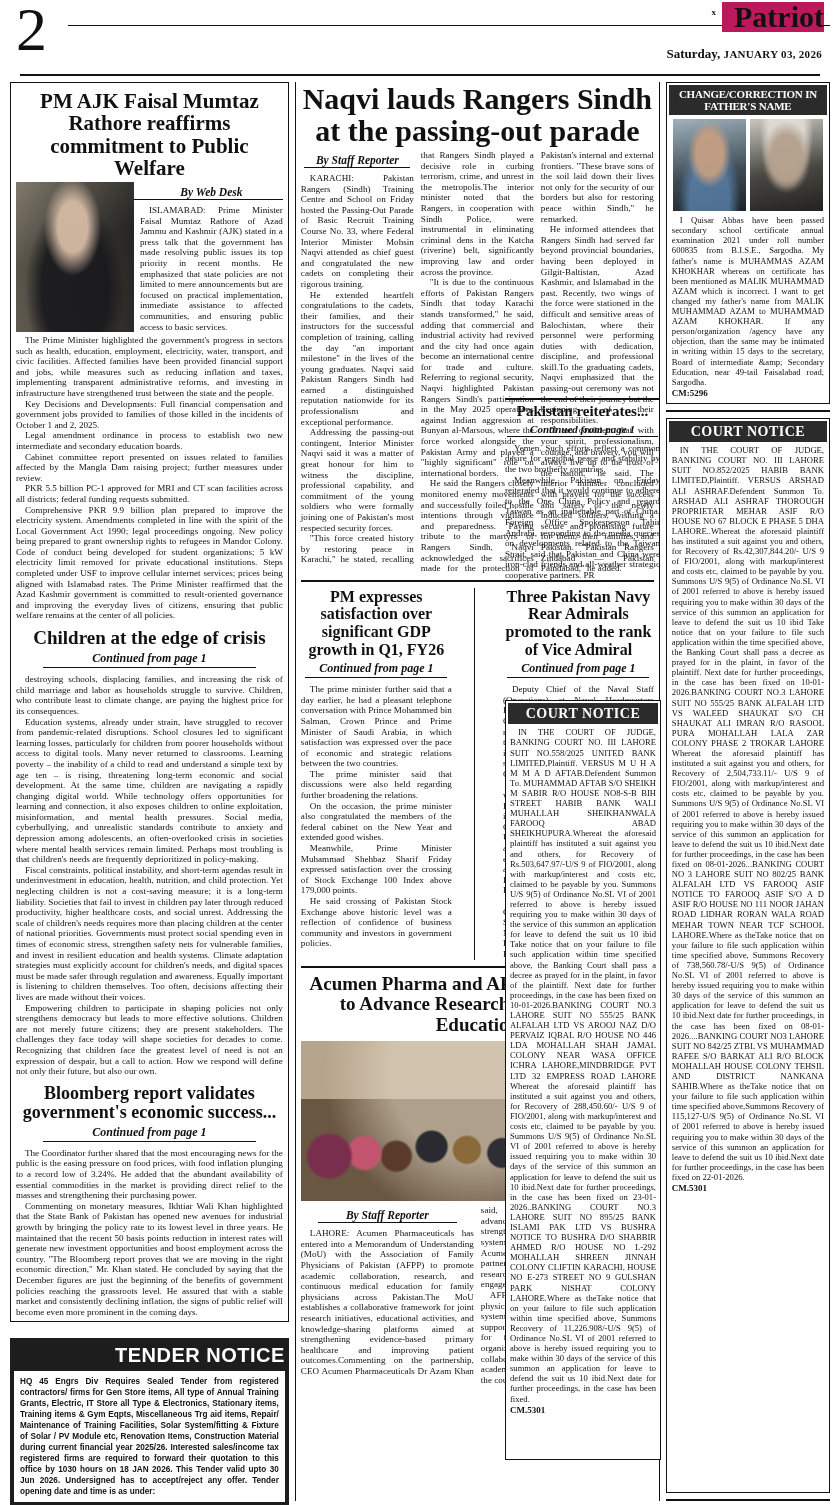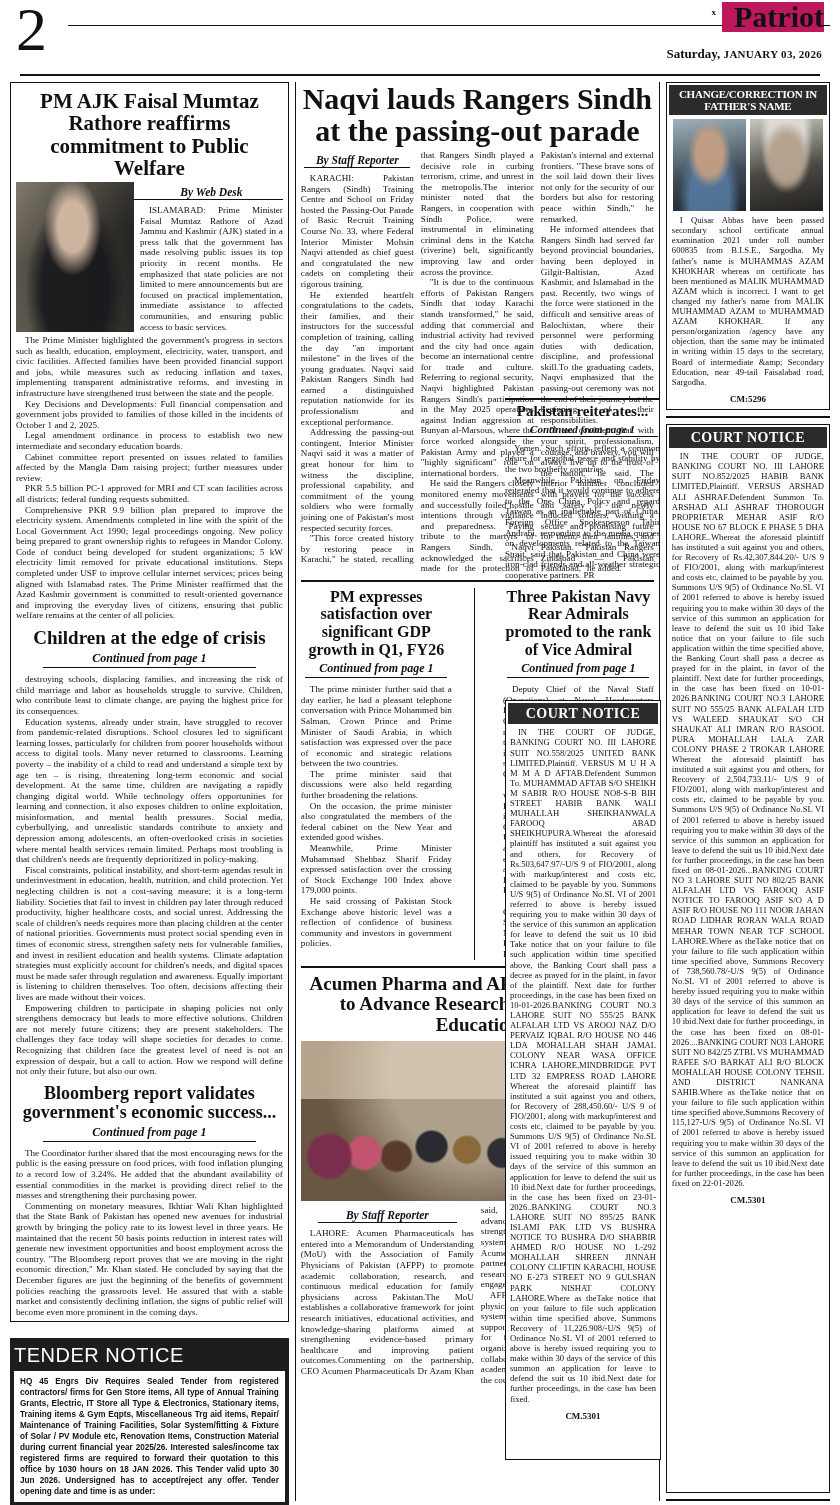--- a/index.html
+++ b/index.html
@@ -75,25 +75,25 @@
   .blackbar{background:#2b2b2b;color:#fff;text-align:center;font-weight:700;padding:3px 2px;line-height:1.1;}
   .blackbar.t1{font-size:11px;letter-spacing:-.2px;}
   .blackbar.t2{font-size:14px;letter-spacing:.5px;}
   .idphotos{display:flex;gap:4px;padding:4px;}
   .idphoto{flex:1;height:92px;}
   .idphoto.a{background:linear-gradient(170deg,#9fb2bd,#3d4a55 60%,#1d242b);position:relative;overflow:hidden}
   .idphoto.a:after{content:"";position:absolute;inset:0;background:radial-gradient(ellipse at 50% 38%, rgba(196,158,130,.95) 0 26%, rgba(0,0,0,0) 42%),radial-gradient(ellipse at 50% 88%, rgba(90,130,170,.8) 0 38%, rgba(0,0,0,0) 60%)}
   .idphoto.b{background:linear-gradient(170deg,#c9c6bf,#4a4843 55%,#232220);position:relative;overflow:hidden}
   .idphoto.b:after{content:"";position:absolute;inset:0;background:radial-gradient(ellipse at 50% 42%, rgba(180,160,140,.95) 0 30%, rgba(0,0,0,0) 48%),radial-gradient(ellipse at 50% 14%, rgba(225,222,215,.9) 0 34%, rgba(0,0,0,0) 52%)}
   p.rbody{font-size:8.6px;line-height:10.1px;text-align:justify;margin:0;text-indent:8px;hyphens:auto;}
-  .cm{font-weight:700;font-size:9px;text-align:center;display:block;margin-top:7px;}
+  .cm{font-weight:700;font-size:9px;text-align:left;display:block;margin-top:1px;}
 
   
   .tender{background:#1d1d1d;color:#fff;padding:4px;margin-top:4px;}
-  .tender h3{margin:2px 0 4px;text-align:left;font-family:"Liberation Sans",sans-serif;font-size:20px;font-weight:400;letter-spacing:.5px;}
+  .tender h3{margin:2px 0 4px;text-align:right;font-family:"Liberation Sans",sans-serif;font-size:20px;font-weight:700;letter-spacing:.5px;}
   .tender .tbody{background:#fff;color:#111;padding:5px 6px;font-family:"Liberation Sans",sans-serif;font-size:8.2px;line-height:11px;text-align:justify;font-weight:700;}
 </style>
 </head>
 <body>
 
 <div class="page">
 
   <div class="masthead">
     <div class="pageno">2</div>
     <div class="rule-left"></div>

